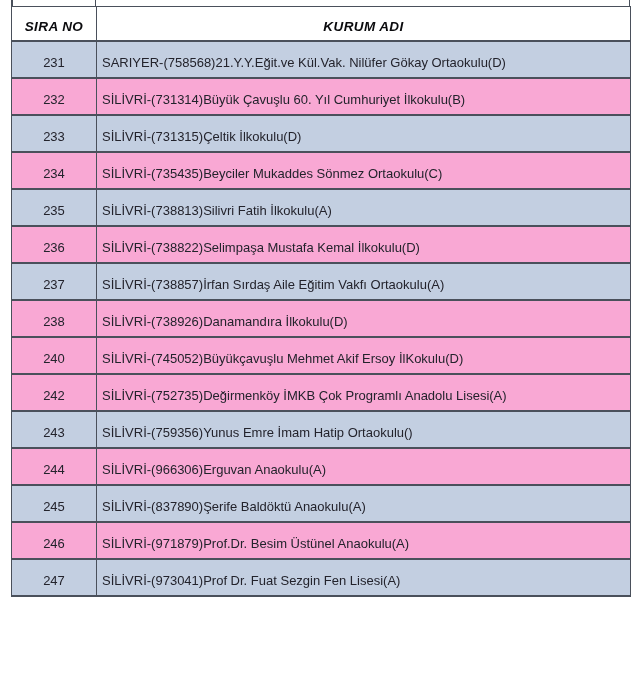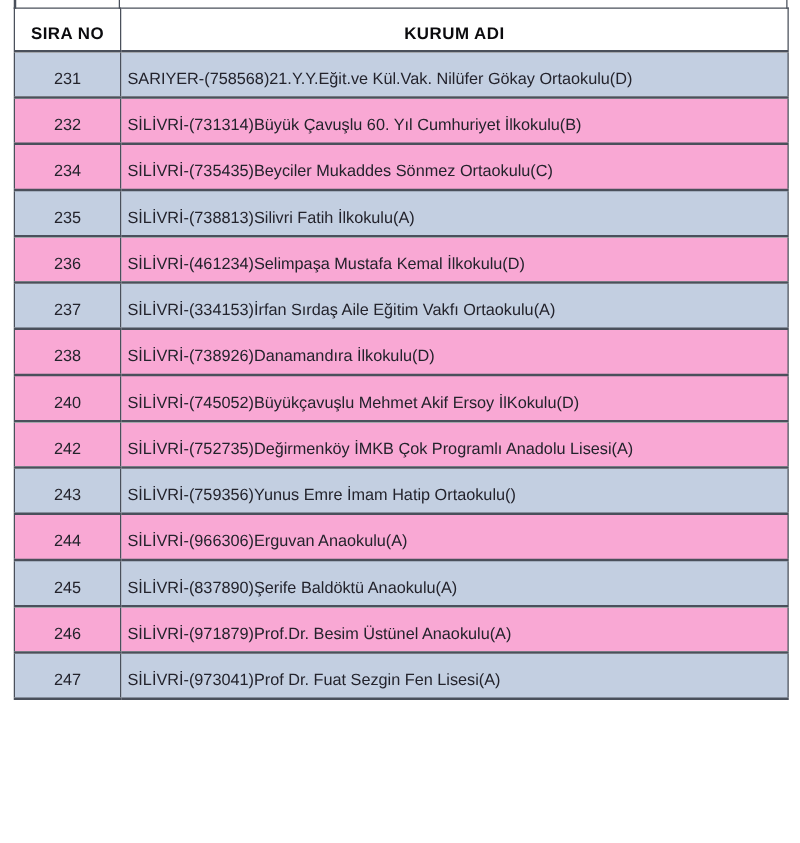--- a/index.html
+++ b/index.html
@@ -41,20 +41,21 @@
   .school-table th {
     height: 34px;
     border-top-width: 1px;
     background: #ffffff;
     color: #0b0b0e;
     font-size: 13.5px;
     font-weight: bold;
     letter-spacing: 0.4px;
     text-align: center;
     padding-bottom: 6px;
+    font-style: italic;
   }
   .school-table td {
     height: 37px;
     background: #f9a8d4;
     color: #23232c;
     font-size: 13px;
     padding-bottom: 7px;
   }
   .school-table td.col-no   { text-align: center; }
   .school-table td.col-name { text-align: left; padding-left: 5px; margin-left: 23px; }
@@ -82,35 +83,39 @@
     </thead>
     <tbody id="table-body">
         <tr class="shaded">
           <td class="col-no">231</td>
           <td class="col-name">SARIYER-(758568)21.Y.Y.Eğit.ve Kül.Vak. Nilüfer Gökay Ortaokulu(D)</td>
         </tr>
         <tr>
           <td class="col-no">232</td>
           <td class="col-name">SİLİVRİ-(731314)Büyük Çavuşlu 60. Yıl Cumhuriyet İlkokulu(B)</td>
         </tr>
+        <tr class="shaded">
+          <td class="col-no">233</td>
+          <td class="col-name">SİLİVRİ-(731315)Çeltik İlkokulu(D)</td>
+        </tr>
         <tr>
           <td class="col-no">234</td>
           <td class="col-name">SİLİVRİ-(735435)Beyciler Mukaddes Sönmez Ortaokulu(C)</td>
         </tr>
         <tr class="shaded">
           <td class="col-no">235</td>
           <td class="col-name">SİLİVRİ-(738813)Silivri Fatih İlkokulu(A)</td>
         </tr>
         <tr>
           <td class="col-no">236</td>
-          <td class="col-name">SİLİVRİ-(461234)Selimpaşa Mustafa Kemal İlkokulu(D)</td>
+          <td class="col-name">SİLİVRİ-(738822)Selimpaşa Mustafa Kemal İlkokulu(D)</td>
         </tr>
         <tr class="shaded">
           <td class="col-no">237</td>
-          <td class="col-name">SİLİVRİ-(334153)İrfan Sırdaş Aile Eğitim Vakfı Ortaokulu(A)</td>
+          <td class="col-name">SİLİVRİ-(738857)İrfan Sırdaş Aile Eğitim Vakfı Ortaokulu(A)</td>
         </tr>
         <tr>
           <td class="col-no">238</td>
           <td class="col-name">SİLİVRİ-(738926)Danamandıra İlkokulu(D)</td>
         </tr>
         <tr>
           <td class="col-no">240</td>
           <td class="col-name">SİLİVRİ-(745052)Büyükçavuşlu Mehmet Akif Ersoy İlKokulu(D)</td>
         </tr>
         <tr>

